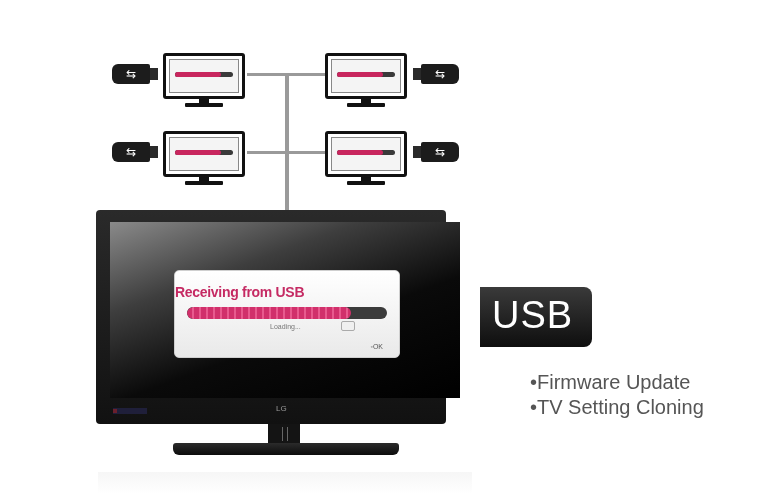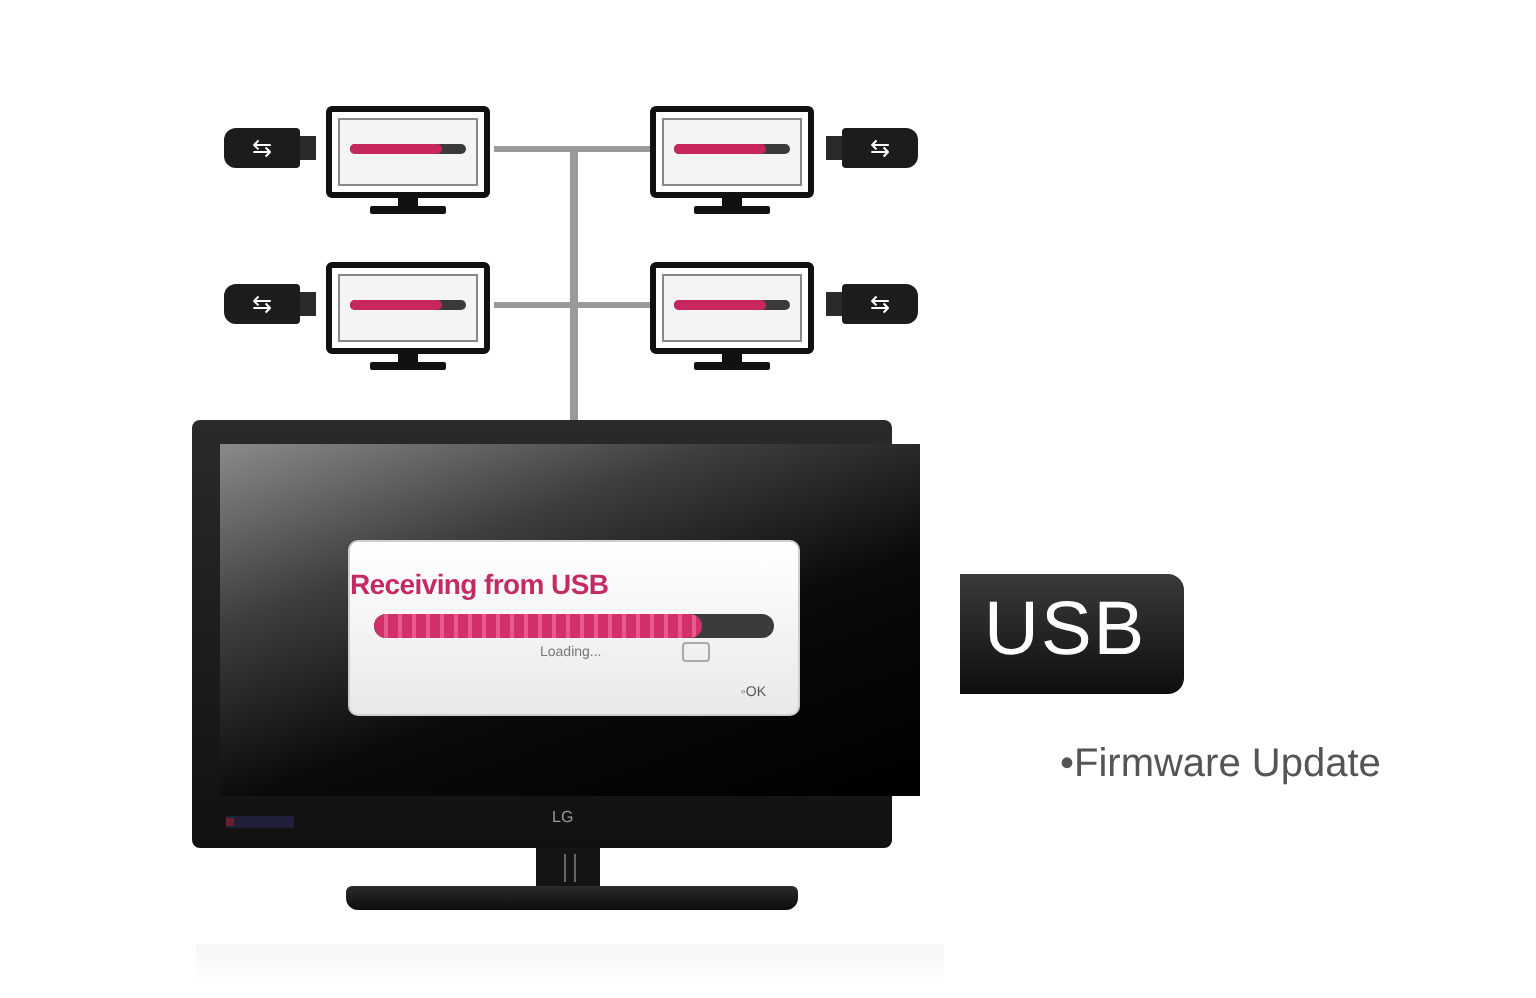--- a/index.html
+++ b/index.html
@@ -137,13 +137,14 @@
   <div class="usbicon"></div>
   <div class="ok"><span>◦</span><span>OK</span></div>
 </div>
 
 <div class="usb-tab">
   <span>USB</span>
 </div>
 
 <div class="features">
   <div>•Firmware Update</div>
+  <div>•TV Setting Cloning</div>
 </div>
 
 </body></html>

